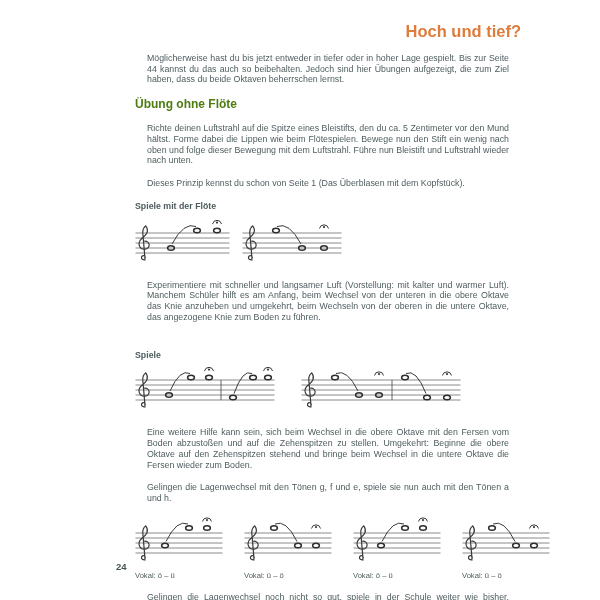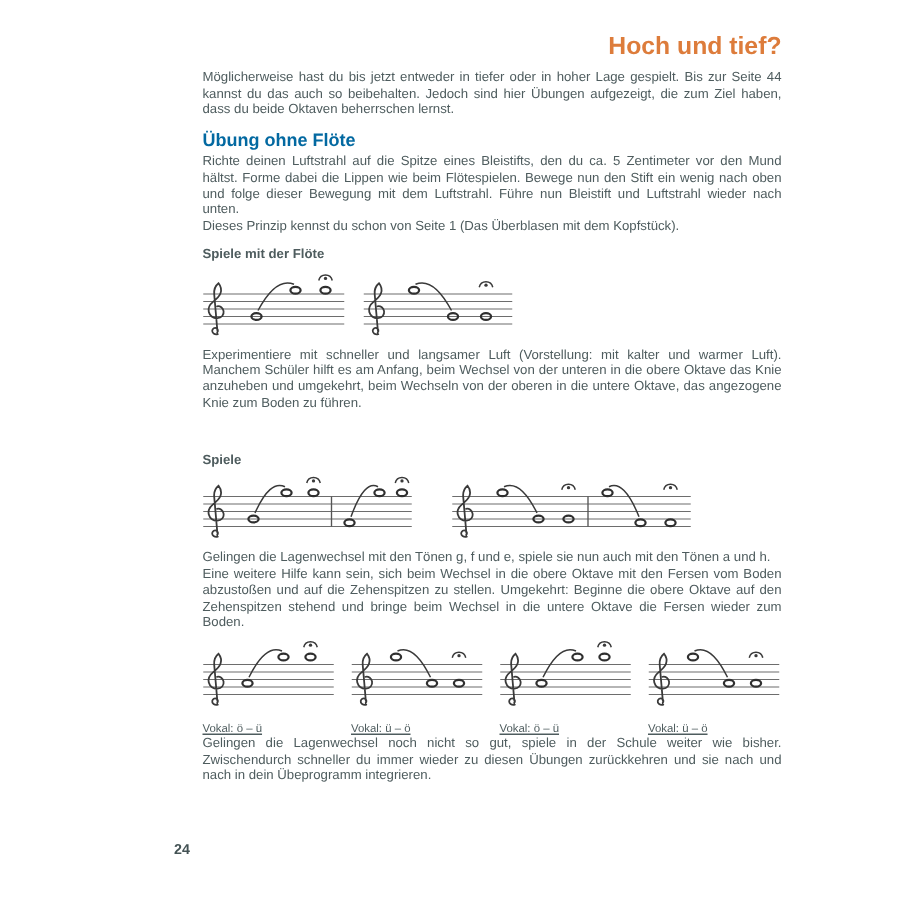--- a/index.html
+++ b/index.html
@@ -2,29 +2,29 @@
 <html><head>
 <meta charset="utf-8">
 <style>
   html,body { margin:0; padding:0; background:#ffffff; }
   .page {
     position:relative; width:600px; height:600px; background:#ffffff;
     font-family:"Liberation Sans", sans-serif; overflow:hidden;
   }
   .content { position:absolute; left:135px; top:22px; width:386px; color:#4e5c5e; }
   h1.title { color:#dd7c3b; font-size:16.5px; line-height:19px; margin:0 0 5px 0; font-weight:bold;text-align:right; }
-  h2.sub   { color:#0369a1; font-size:12px;  line-height:14px; margin:8px 0 2px 0; font-weight:bold; }
-  p.body   { font-size:8.8px; line-height:10.7px; text-align:justify; margin:0; }
+  h2.sub   { color:#4d7c0f; font-size:12px;  line-height:14px; margin:8px 0 2px 0; font-weight:bold; }
+  p.body   { font-size:8.8px; line-height:10.7px; text-align:justify; margin:12px; }
   .mt6 { margin-top:6px; } .mt8 { margin-top:8px; }
   .label { font-weight:bold; font-size:8.8px; line-height:11px; margin-top:8px; color:#4e5c5e; }
   .label.big-gap { margin-top:28px; }
   .staves-row { display:flex; align-items:flex-start; margin-top:4px; }
   .staves-row.flute-row  { gap:12px; margin-top:4px; }
   .staves-row.spiele-row { gap:26px; margin-top:2px; }
-  .vokal-row { display:flex; gap:11px; margin-top:6px;text-decoration:underline; }
+  .vokal-row { display:flex; gap:21px; margin-top:6px; }
   .vokal-block { width:88px; }
   .vokal-label { font-size:7.6px; color:#4e5c5e; margin-top:3px; white-space:nowrap; }
   .pagenum { position:absolute; left:116px; top:561px; font-size:9.5px; font-weight:bold; color:#445355; }
   svg.stave { display:block; }
 </style>
 </head>
 <body>
 
 <div class="page">
   <div class="content">
@@ -109,22 +109,22 @@
           <path d="M 73.5 12.5 A 4.6 4.6 0 0 1 82.5 12.5" fill="none" stroke="#3a3a3a" stroke-width="1"></path>
           <circle cx="78" cy="11.1" r="1.1" fill="#3a3a3a"></circle>
           <ellipse cx="104" cy="14.5" rx="3.4" ry="2.3" fill="none" stroke="#2f2f2f" stroke-width="1.5"></ellipse>
           <ellipse cx="126" cy="34.5" rx="3.4" ry="2.3" fill="none" stroke="#2f2f2f" stroke-width="1.5"></ellipse>
           <ellipse cx="146" cy="34.5" rx="3.4" ry="2.3" fill="none" stroke="#2f2f2f" stroke-width="1.5"></ellipse>
           <path d="M 141.5 12.5 A 4.6 4.6 0 0 1 150.5 12.5" fill="none" stroke="#3a3a3a" stroke-width="1"></path>
           <circle cx="146" cy="11.1" r="1.1" fill="#3a3a3a"></circle>
         </svg>
     </div>
 
+    <p class="body mt6">Eine weitere Hilfe kann sein, sich beim Wechsel in die obere Oktave mit den Fersen vom Boden abzustoßen und auf die Zehenspitzen zu stellen. Umgekehrt: Beginne die obere Oktave auf den Zehenspitzen stehend und bringe beim Wechsel in die untere Oktave die Fersen wieder zum Boden.</p>
     <p class="body mt8">Gelingen die Lagenwechsel mit den Tönen g, f und e, spiele sie nun auch mit den Tönen a und h.</p>
-    <p class="body mt6">Eine weitere Hilfe kann sein, sich beim Wechsel in die obere Oktave mit den Fersen vom Boden abzustoßen und auf die Zehenspitzen zu stellen. Umgekehrt: Beginne die obere Oktave auf den Zehenspitzen stehend und bringe beim Wechsel in die untere Oktave die Fersen wieder zum Boden.</p>
 
     <div class="vokal-row">
       <div class="vokal-block">
         <svg class="stave" width="88" height="52" viewBox="0 0 88 52">
             <line x1="0.5" y1="17" x2="87.5" y2="17" stroke="#6d6d6d" stroke-width="0.8"></line>
             <line x1="0.5" y1="22" x2="87.5" y2="22" stroke="#6d6d6d" stroke-width="0.8"></line>
             <line x1="0.5" y1="27" x2="87.5" y2="27" stroke="#6d6d6d" stroke-width="0.8"></line>
             <line x1="0.5" y1="32" x2="87.5" y2="32" stroke="#6d6d6d" stroke-width="0.8"></line>
             <line x1="0.5" y1="37" x2="87.5" y2="37" stroke="#6d6d6d" stroke-width="0.8"></line>
             <path d="M 10.2 43.8 c -2.3 .5 -4 -.9 -3.7 -2.5 c .25 -1.3 1.55 -2 2.65 -1.55 c 1.15 .5 1.5 1.95 .65 2.9 m .1 -1.3 l -2.1 -24.2 c -.27 -3.1 1 -5.8 2.9 -7.3 c 1.5 1.9 2.1 4.4 1.3 6.7 c -.8 2.3 -3 4.1 -5 5.7 c -2.5 2 -3.4 4.4 -2.8 6.8 c .65 2.6 3.1 4.3 5.75 4.1 c 2.75 -.2 4.5 -2.25 4.1 -4.7 c -.35 -2.15 -2.25 -3.6 -4.3 -3.25" fill="none" stroke="#3a3a3a" stroke-width="1.2" stroke-linecap="round"></path>

